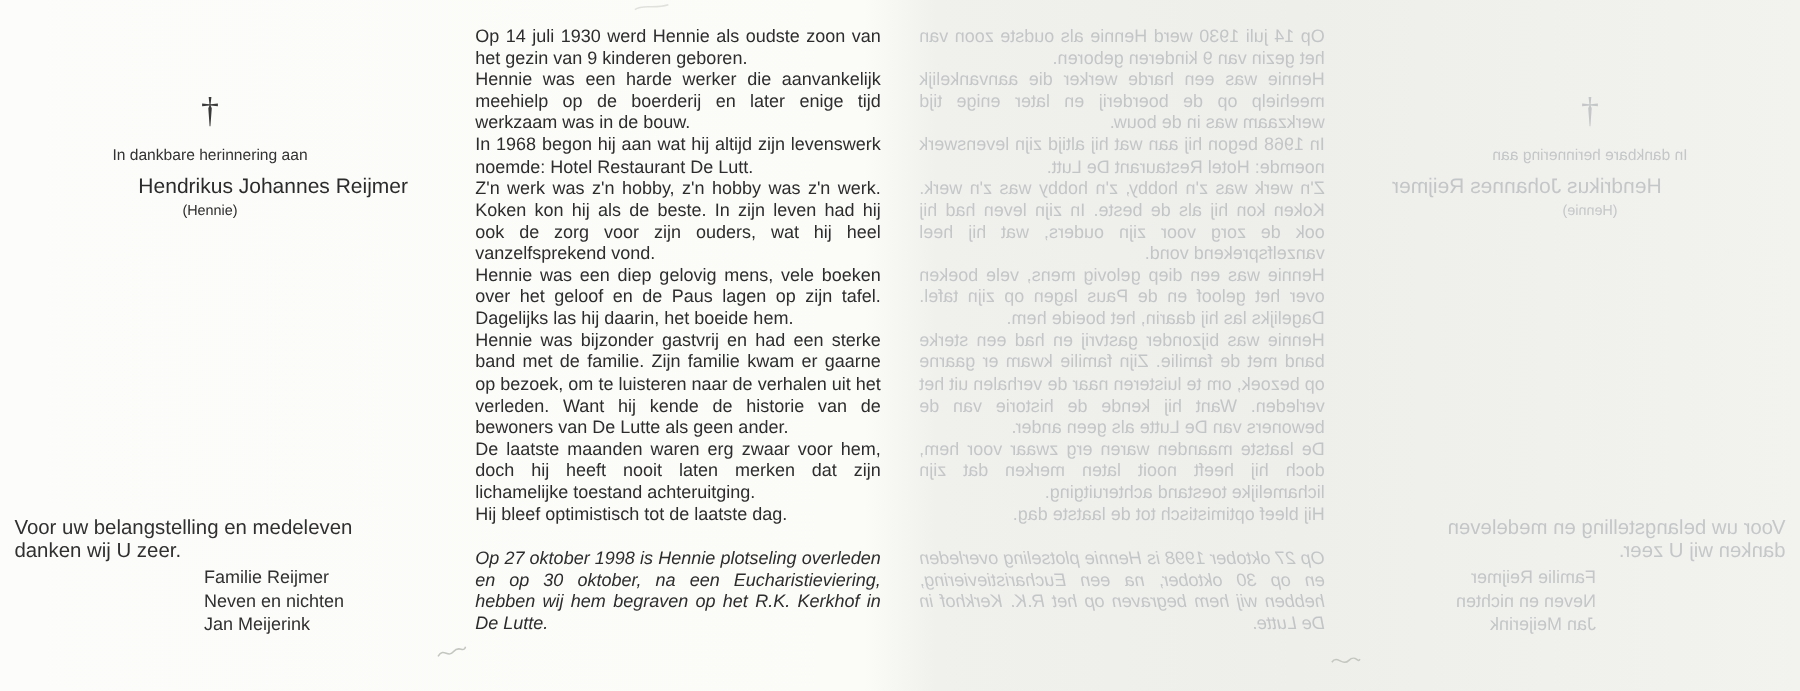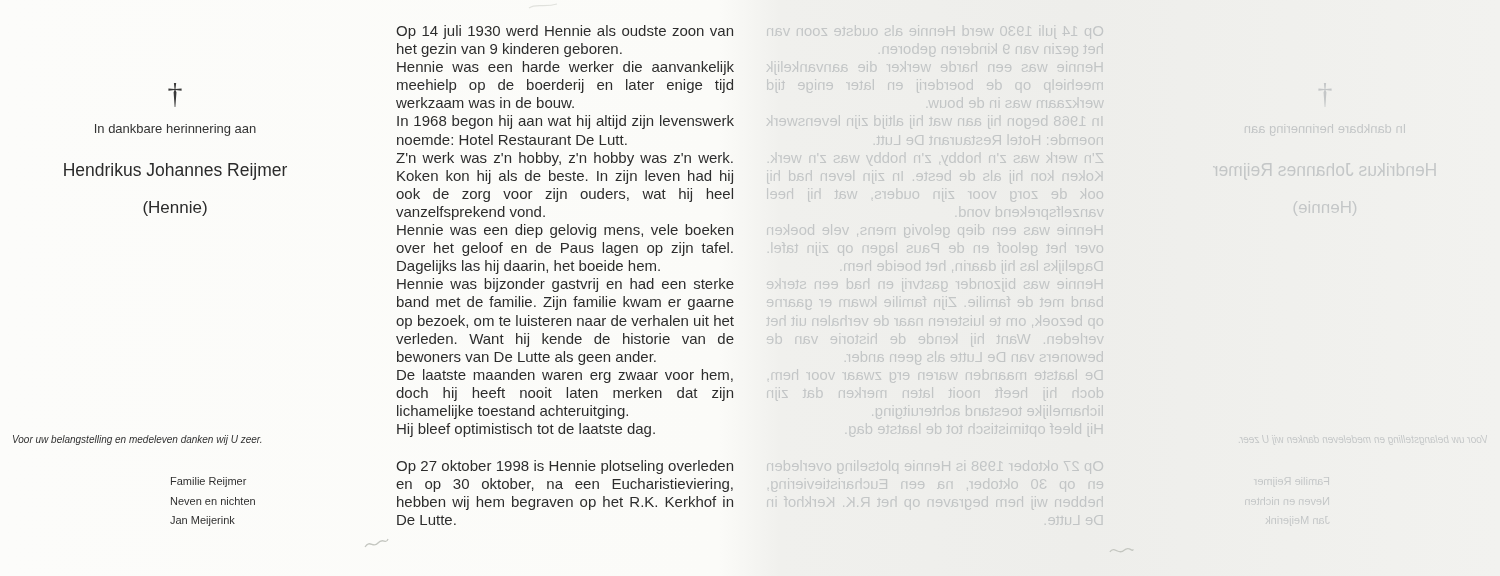--- a/index.html
+++ b/index.html
@@ -20,40 +20,40 @@
 
   
   .left-panel { position: absolute; left: 0; top: 0; width: 375px; height: 100%; }
   .dedication { position: absolute; left: 10px; top: 78px; width: 330px; text-align: center; }
   .cross {
     font-size: 30px; line-height: 1;
     font-family: "Liberation Serif", "DejaVu Serif", serif;
     color: #3a3a3a;
   }
   .intro    { margin-top: 13px; font-size: 13px; color: #333; }
-  .name     { margin-top: 24px;  font-size: 17.5px; color: #2b2b2b; }
-  .nickname { margin-top: 17px;  font-size: 17px; color: #2b2b2b; }
+  .name     { margin-top: 9px;  font-size: 17.5px; color: #2b2b2b; text-align: right; }
+  .nickname { margin-top: 2px;  font-size: 12px; color: #2b2b2b; }
   .gratitude {
     position: absolute; left: 12px; top: 431px; width: 312px;
-    font-size: 10px; line-height: 18.5px; color: #303030; font-style: italic;
+    font-size: 17px; line-height: 18.5px; color: #303030;
   }
   .signatories {
     position: absolute; left: 170px; top: 472px;
-    font-size: 11px; line-height: 19.5px; white-space: pre-line; color: #303030;
+    font-size: 15px; line-height: 19.5px; white-space: pre-line; color: #303030;
   }
 
   
   .mid-panel { position: absolute; left: 396px; top: 22px; width: 338px; }
   .bio {
     font-size: 15px; line-height: 18.1px;
     text-align: justify; white-space: pre-line;
     color: #2d2d2d;
     -webkit-hyphens: auto; hyphens: auto;
   }
-  .epilogue { margin-top: 19px; }
+  .epilogue { margin-top: 19px; font-style: italic; }
 
   
   .ghost { transform: scaleX(-1); opacity: .40; filter: blur(.6px); }
   .ghost .cross, .ghost .intro, .ghost .name, .ghost .nickname,
   .ghost .gratitude, .ghost .signatories, .ghost .bio { color: #838a90; }
 
   
   .smudge { position: absolute; opacity: .8; }
   .s1 { left: 363px;  top: 536px; }
   .s2 { left: 1108px; top: 544px; transform: rotate(6deg); }

